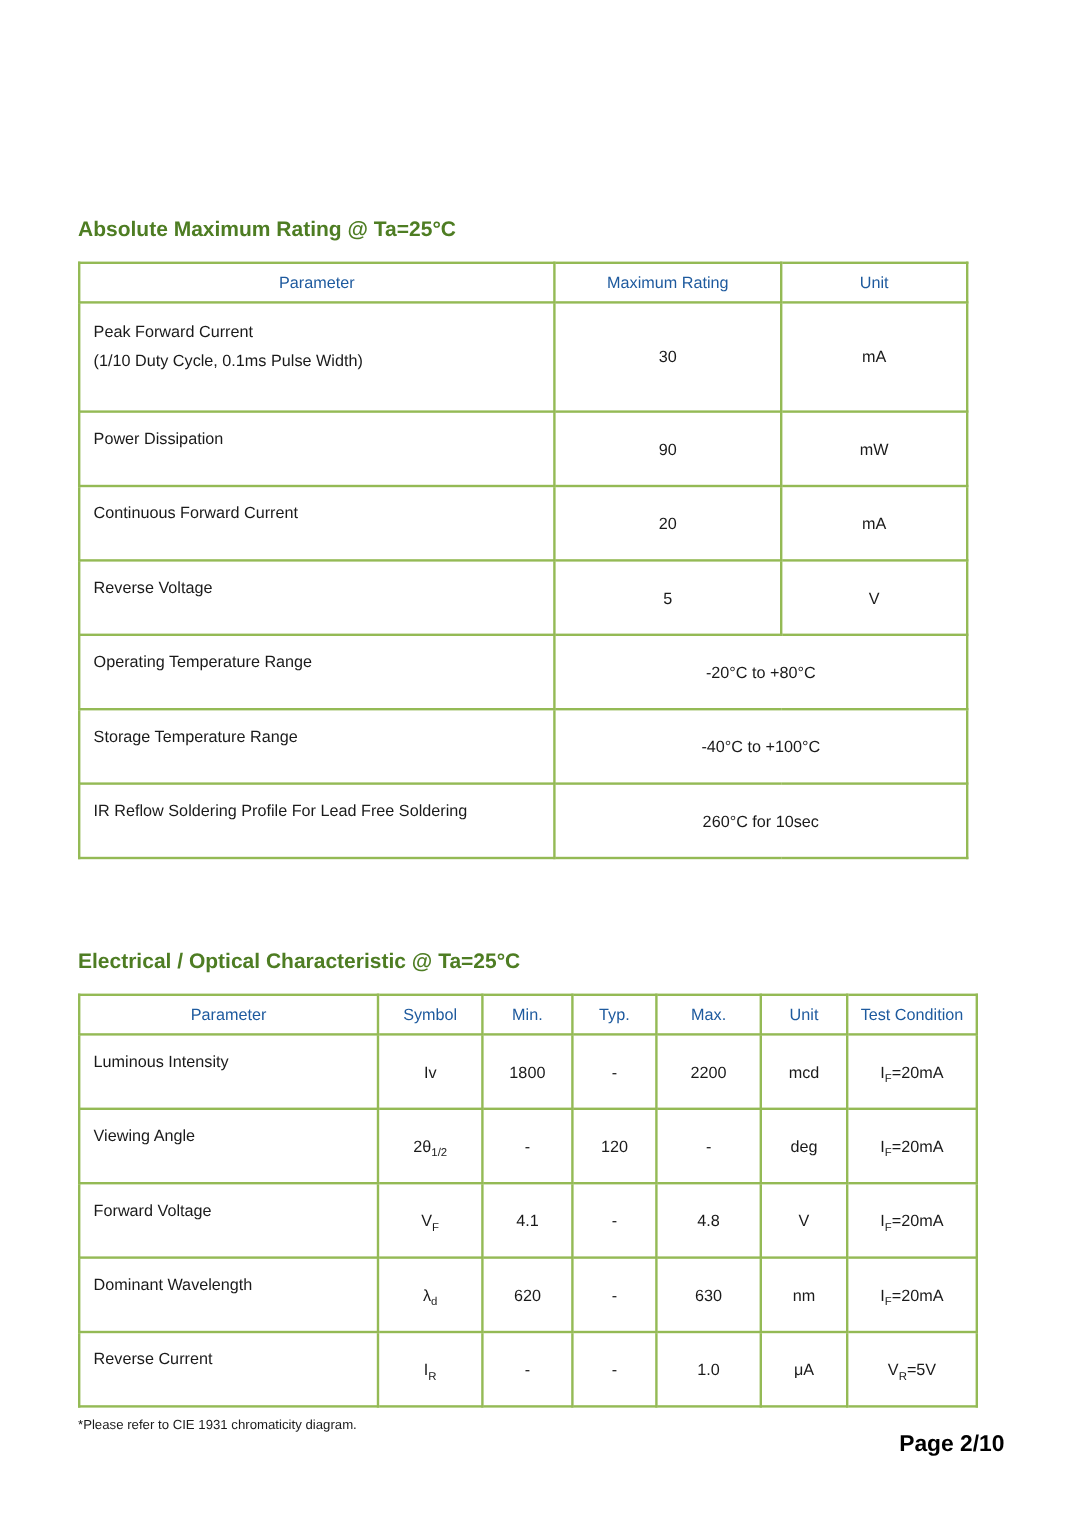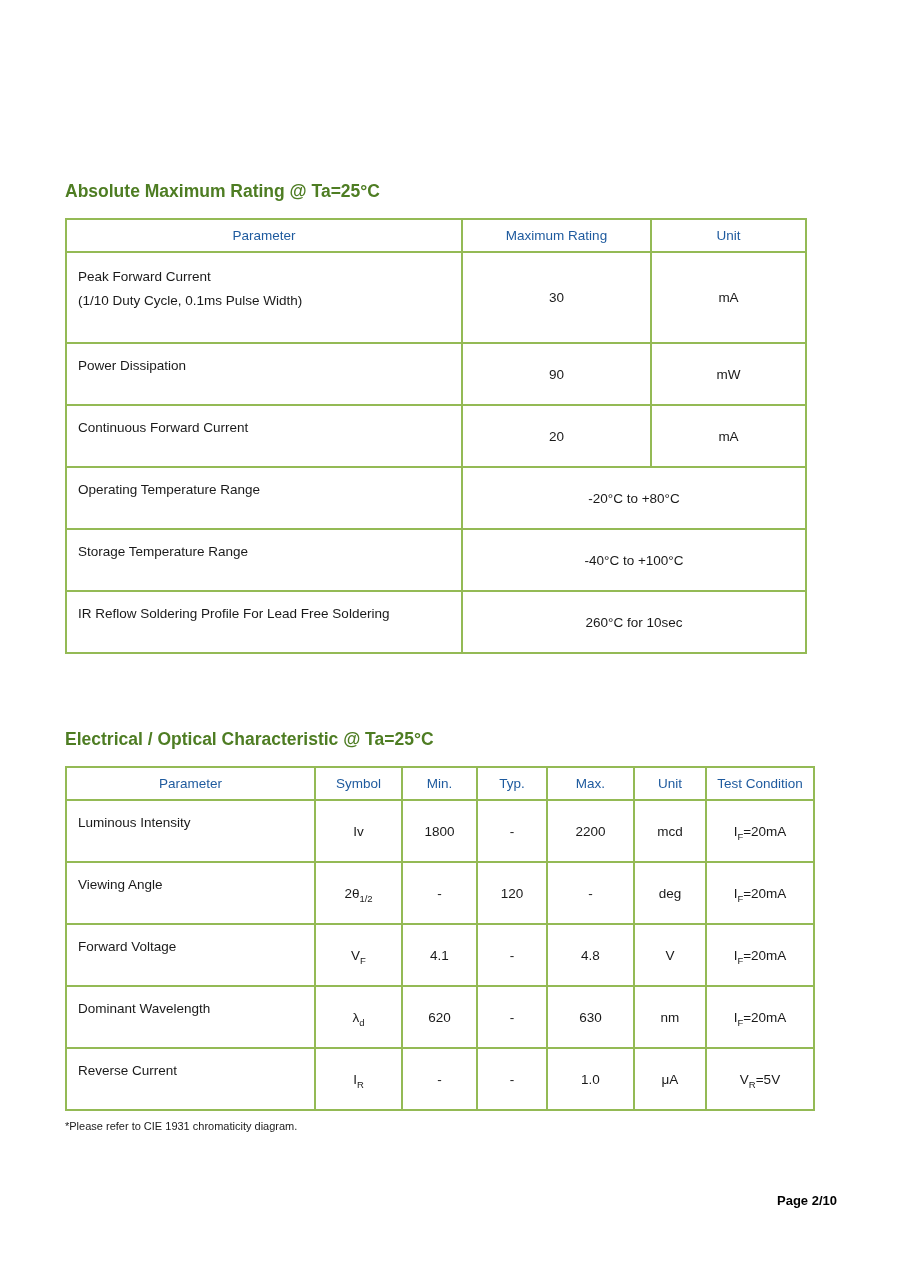--- a/index.html
+++ b/index.html
@@ -55,21 +55,21 @@
   }
   .footnote {
     font-size:11px;
     margin-top:9px;
     color:#1a1a1a;
   }
   .page-footer {
     position:absolute;
     top:1193px;
     right:63px;
-    font-size:13px;
+    font-size:19px;
     font-weight:bold;
     color:#000000;
   }
   
   .t1 .c1 { width:394px; }
   .t1 .c2 { width:187px; }
   .t1 .c3 { width:153px; }
   
   .t2 .c1 { width:247px; }
   .t2 .c2 { width:85px; }
@@ -108,20 +108,25 @@
           <td class="param">Power Dissipation</td>
           <td>90</td>
           <td>mW</td>
         </tr>
         <tr>
           <td class="param">Continuous Forward Current</td>
           <td>20</td>
           <td>mA</td>
         </tr>
         <tr>
+          <td class="param">Reverse Voltage</td>
+          <td>5</td>
+          <td>V</td>
+        </tr>
+        <tr>
           <td class="param">Operating Temperature Range</td>
           <td colspan="2">-20°C to +80°C</td>
         </tr>
         <tr>
           <td class="param">Storage Temperature Range</td>
           <td colspan="2">-40°C to +100°C</td>
         </tr>
         <tr>
           <td class="param">IR Reflow Soldering Profile For Lead Free Soldering</td>
           <td colspan="2">260°C for 10sec</td>

